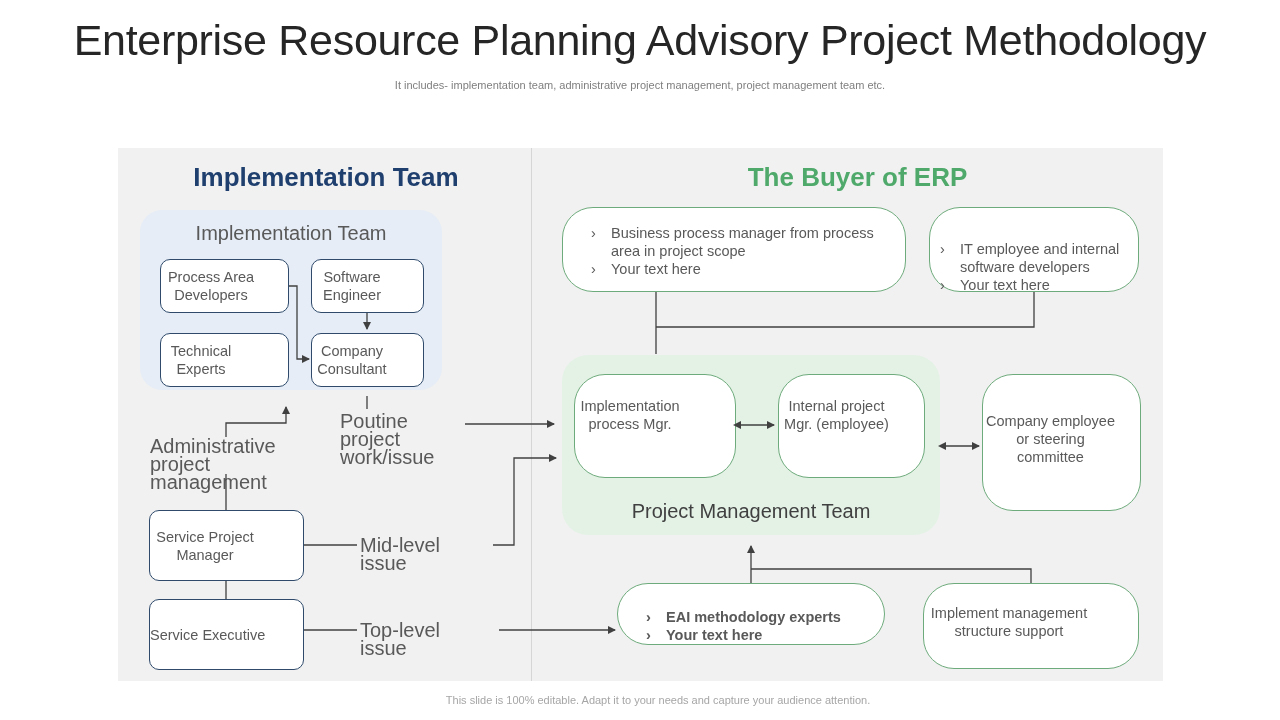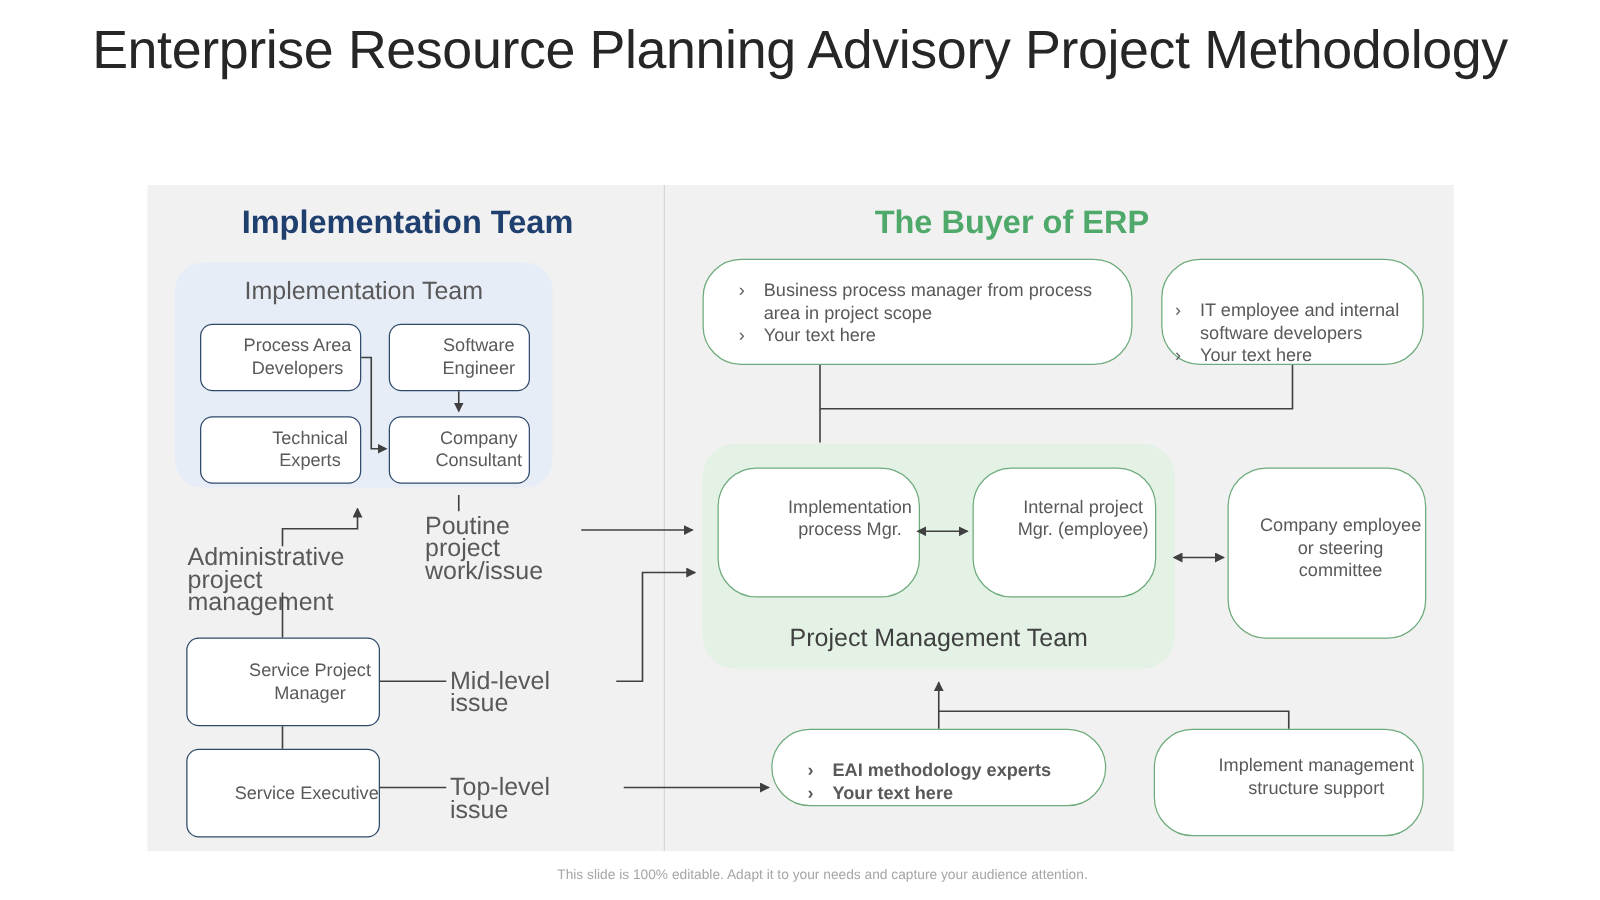--- a/index.html
+++ b/index.html
@@ -19,48 +19,49 @@
   .footer {
     left: 0; top: 694px; width: 1280px; text-align: center;
     font-size: 11px; color: #a6a6a6; margin-left: 18px;
   }
 
   .panel { left: 118px; top: 148px; width: 1045px; height: 533px; background: #f1f1f1; }
   .divider { left: 531px; top: 148px; width: 1px; height: 533px; background: #d6d6d6; }
 
   .section-head { font-size: 26px; font-weight: bold; text-align: center; }
   .head-impl { left: 148px; top: 162px; width: 356px; color: #1f3f6e; }
-  .head-buyer { left: 617px; top: 162px; width: 385px; color: #4ea96a; }
+  .head-buyer { left: 665px; top: 162px; width: 385px; color: #4ea96a; }
 
   .group-impl { left: 140px; top: 210px; width: 302px; height: 180px; background: #e6edf6; border-radius: 22px; }
   .group-impl-label { left: 140px; top: 222px; width: 302px; text-align: center; font-size: 20px; color: #595959; }
 
   .group-pmt { left: 562px; top: 355px; width: 378px; height: 180px; background: #e4f2e6; border-radius: 26px; }
   .group-pmt-label { left: 562px; top: 500px; width: 378px; text-align: center; font-size: 20px; color: #404040; }
 
   .box {
-    background: #ffffff; display: flex; align-items: center; justify-content: flex-end;
+    background: #ffffff; display: flex; align-items: center; justify-content: flex-start;
     text-align: center; font-size: 14.5px; line-height: 18px; color: #595959;
   }
   .box.blue { border: 1.3px solid #2f4a6b; border-radius: 10px; }
   .box.green { border: 1.3px solid #6eab7c; border-radius: 31px; }
   .box.bul { justify-content: flex-start; align-items: flex-start; text-align: left; }
   .box ul { list-style: none; }
   .box li { position: relative; padding-left: 20px; }
   .box li::before { content: "›"; position: absolute; left: 0; top: 0; color: #595959; }
 
   .label { font-size: 20px; line-height: 18px; color: #595959; }
 
   svg.conn { position: absolute; left: 0; top: 0; width: 1280px; height: 720px; pointer-events: none; }
 </style>
 </head>
 <body>
 
 <div class="abs title">Enterprise Resource Planning Advisory Project Methodology</div>
 <div class="abs subtitle">
+  <div>It includes- implementation team, administrative project management, project management team etc.</div>
 </div>
 
 <div class="abs panel"></div>
 <div class="abs divider"></div>
 
 <div class="abs section-head head-impl">Implementation Team</div>
 <div class="abs section-head head-buyer">The Buyer of ERP</div>
 
 <div class="abs group-impl"></div>
 <div class="abs group-impl-label">Implementation  Team</div>

